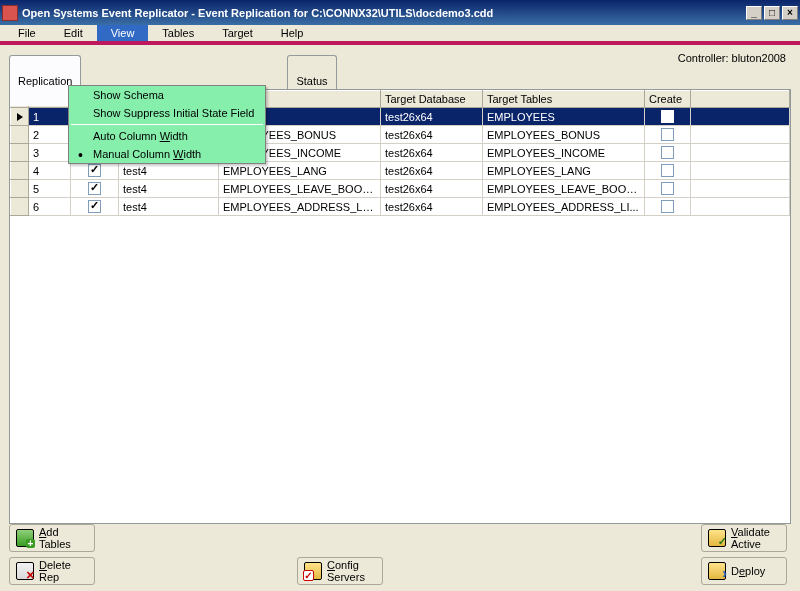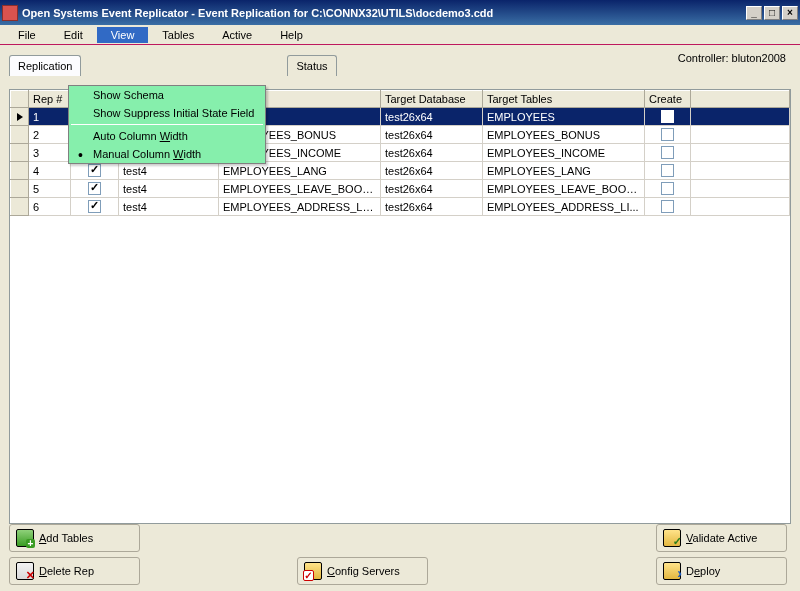--- a/index.html
+++ b/index.html
@@ -2,46 +2,46 @@
 <html><head>
 <meta charset="utf-8">
 <style>
   * { box-sizing: border-box; font-family: Tahoma, sans-serif; font-size: 11px; }
   body { margin: 0; background: #ece9d8; width: 800px; height: 591px; overflow: hidden; }
   .titlebar { height: 25px; background: linear-gradient(#0a246a, #3a6ea5); color: #fff; display: flex; align-items: center; padding: 0 2px; }
   .titlebar .icon { width: 16px; height: 16px; background: #d9534f; margin-right: 4px; border: 1px solid #8b2e2b; }
   .titlebar .title { flex: 1; font-weight: bold; }
   .titlebar .winbtns { display: flex; gap: 2px; }
   .titlebar .winbtn { width: 16px; height: 14px; background: #d4d0c8; border: 1px solid #808080; border-top-color:#fff; border-left-color:#fff; text-align:center; line-height:12px; font-family: Arial; font-size:10px; font-weight:bold; color:#000; }
-  .menubar { height: 20px; background: #ece9d8; display:flex; align-items:center; padding: 0 4px; gap: 0; border-bottom:1px solid #be185d; }
+  .menubar { height: 20px; background: #ece9d8; display:flex; align-items:center; padding: 0 4px; gap: 0; border-bottom:4px solid #be185d; }
   .menubar span { padding: 2px 7px; cursor: default; }
   .menubar span.active { background:#316ac5; color:#fff; }
   .content { position: relative; height: 548px; }
   .tabrow { position:absolute; left:9px; top:10px; display:flex; }
-  .tab { border:1px solid #919b9c; border-bottom:none; background:#ece9d8; padding:4px 8px; border-radius:3px 3px 0 0; margin-right:2px; }
+  .tab { border:1px solid #919b9c; border-bottom:none; background:#ece9d8; padding:19px 8px; border-radius:3px 3px 0 0; margin-right:2px; }
   .tab.active { background:#fcfcfe; position:relative; z-index:2; }
   .controller { position:absolute; right:14px; top:7px; }
   .gridwrap { position:absolute; left:9px; top:44px; right:9px; height:435px; border:1px solid #919b9c; background:#fff; }
   table { border-collapse: collapse; width: 100%; table-layout: fixed; }
   th { background:#ece9d8; border:1px solid #aca899; border-top-color:#fff; border-left-color:#fff; font-weight:normal; text-align:left; padding:2px 4px; height:17px; white-space:nowrap; overflow:hidden; }
   td { border-right:1px solid #d4d0c8; border-bottom:1px solid #d4d0c8; padding:1px 4px; height:18px; white-space:nowrap; overflow:hidden; text-overflow:ellipsis; vertical-align:middle; }
   td.rowhead { background:#ece9d8; border:1px solid #aca899; border-top-color:#fff; border-left-color:#fff; text-align:center; }
   tr.selected td { background:#0a246a; color:#fff; }
   tr.selected td.rowhead { background:#ece9d8; color:#000; }
   .chk { display:inline-block; width:13px; height:13px; border:1px solid #7f9db9; background:#fff; position:relative; vertical-align:middle; }
   .chk.checked::after { content:"✓"; position:absolute; left:1px; top:-2px; font-size:11px; font-weight:bold; }
   tr.selected .chk { border-color:#fff; }
   .rowptr { display:inline-block; width:0; height:0; border-top:4px solid transparent; border-bottom:4px solid transparent; border-left:6px solid #000; }
   .dropdown { position:absolute; left:68px; top:40px; width:198px; background:#86efac; border:1px solid #808080; z-index:10; box-shadow:2px 2px 2px rgba(0,0,0,0.2); }
   .dropdown .mi { padding:3px 8px 3px 24px; position:relative; cursor:default; }
   .dropdown .sep { height:1px; background:#aca899; margin:2px 2px; border-bottom:1px solid #fff; }
   .dropdown .mi.sel::before { content:"•"; position:absolute; left:9px; top:2px; font-size:14px; }
   .btnrow1 { position:absolute; left:9px; bottom:41px; }
   .btnrow2 { position:absolute; left:9px; bottom:8px; }
-  .btn { display:inline-flex; align-items:center; width:131px; height:28px; background:#ece9d8; border:1px solid #aca899; border-radius:3px; padding:0 6px; margin-right:4px; gap:5px; cursor:default; }
+  .btn { display:inline-flex; align-items:center; width:86px; height:28px; background:#ece9d8; border:1px solid #aca899; border-radius:3px; padding:0 6px; margin-right:4px; gap:5px; cursor:default; }
   .btn .bic { width:18px; height:18px; border:1px solid; border-radius:2px; flex:none; }
   .btn u { text-decoration: underline; }
   .ic-green { background:linear-gradient(#8fd17a,#3a9c23); border-color:#2e7d1c; position:relative; }
   .ic-green::after { content:"+"; color:#fff; position:absolute; right:-2px; bottom:-2px; font-weight:bold; font-size:10px; background:#3a9c23; width:9px; height:9px; line-height:9px; text-align:center; border-radius:2px; }
   .ic-redx { background:linear-gradient(#f2f2f2,#d9d9d9); border-color:#888; position:relative; }
   .ic-redx::after { content:"✕"; color:#c00; position:absolute; right:-2px; bottom:-3px; font-weight:bold; font-size:11px; }
   .ic-map { background:linear-gradient(#fff,#e4e4e4); border-color:#888; position:relative; }
   .ic-map::after { content:"⇄"; color:#1e5bbd; position:absolute; left:2px; top:0; font-size:12px; font-weight:bold; }
   .ic-cyl { background:linear-gradient(#ffe38a,#e3b73f); border-color:#b38f20; border-radius:3px 3px 5px 5px; position:relative; }
   .ic-cyl-blue::after { content:"‹"; color:#1e5bbd; position:absolute; left:-2px; bottom:-2px; font-weight:bold; font-size:12px; background:#fff; width:9px; height:9px; line-height:8px; text-align:center; border-radius:2px; border:1px solid #1e5bbd; }
@@ -61,21 +61,21 @@
     <div class="winbtn">□</div>
     <div class="winbtn">×</div>
   </div>
 </div>
 
 <div class="menubar">
   <span><span>File</span></span>
   <span><span>Edit</span></span>
   <span class="active"><span>View</span></span>
   <span><span>Tables</span></span>
-  <span><span>Active</span></span>
+  <span><span>Target</span></span>
   <span><span>Help</span></span>
 </div>
 
 <div class="content">
   <div class="tabrow">
     <div class="tab active">Replication</div>
     <div class="tab" style="margin-left:204px">Status</div>
   </div>
   <div class="controller">
     <span>Controller:</span> <span>bluton2008</span>

